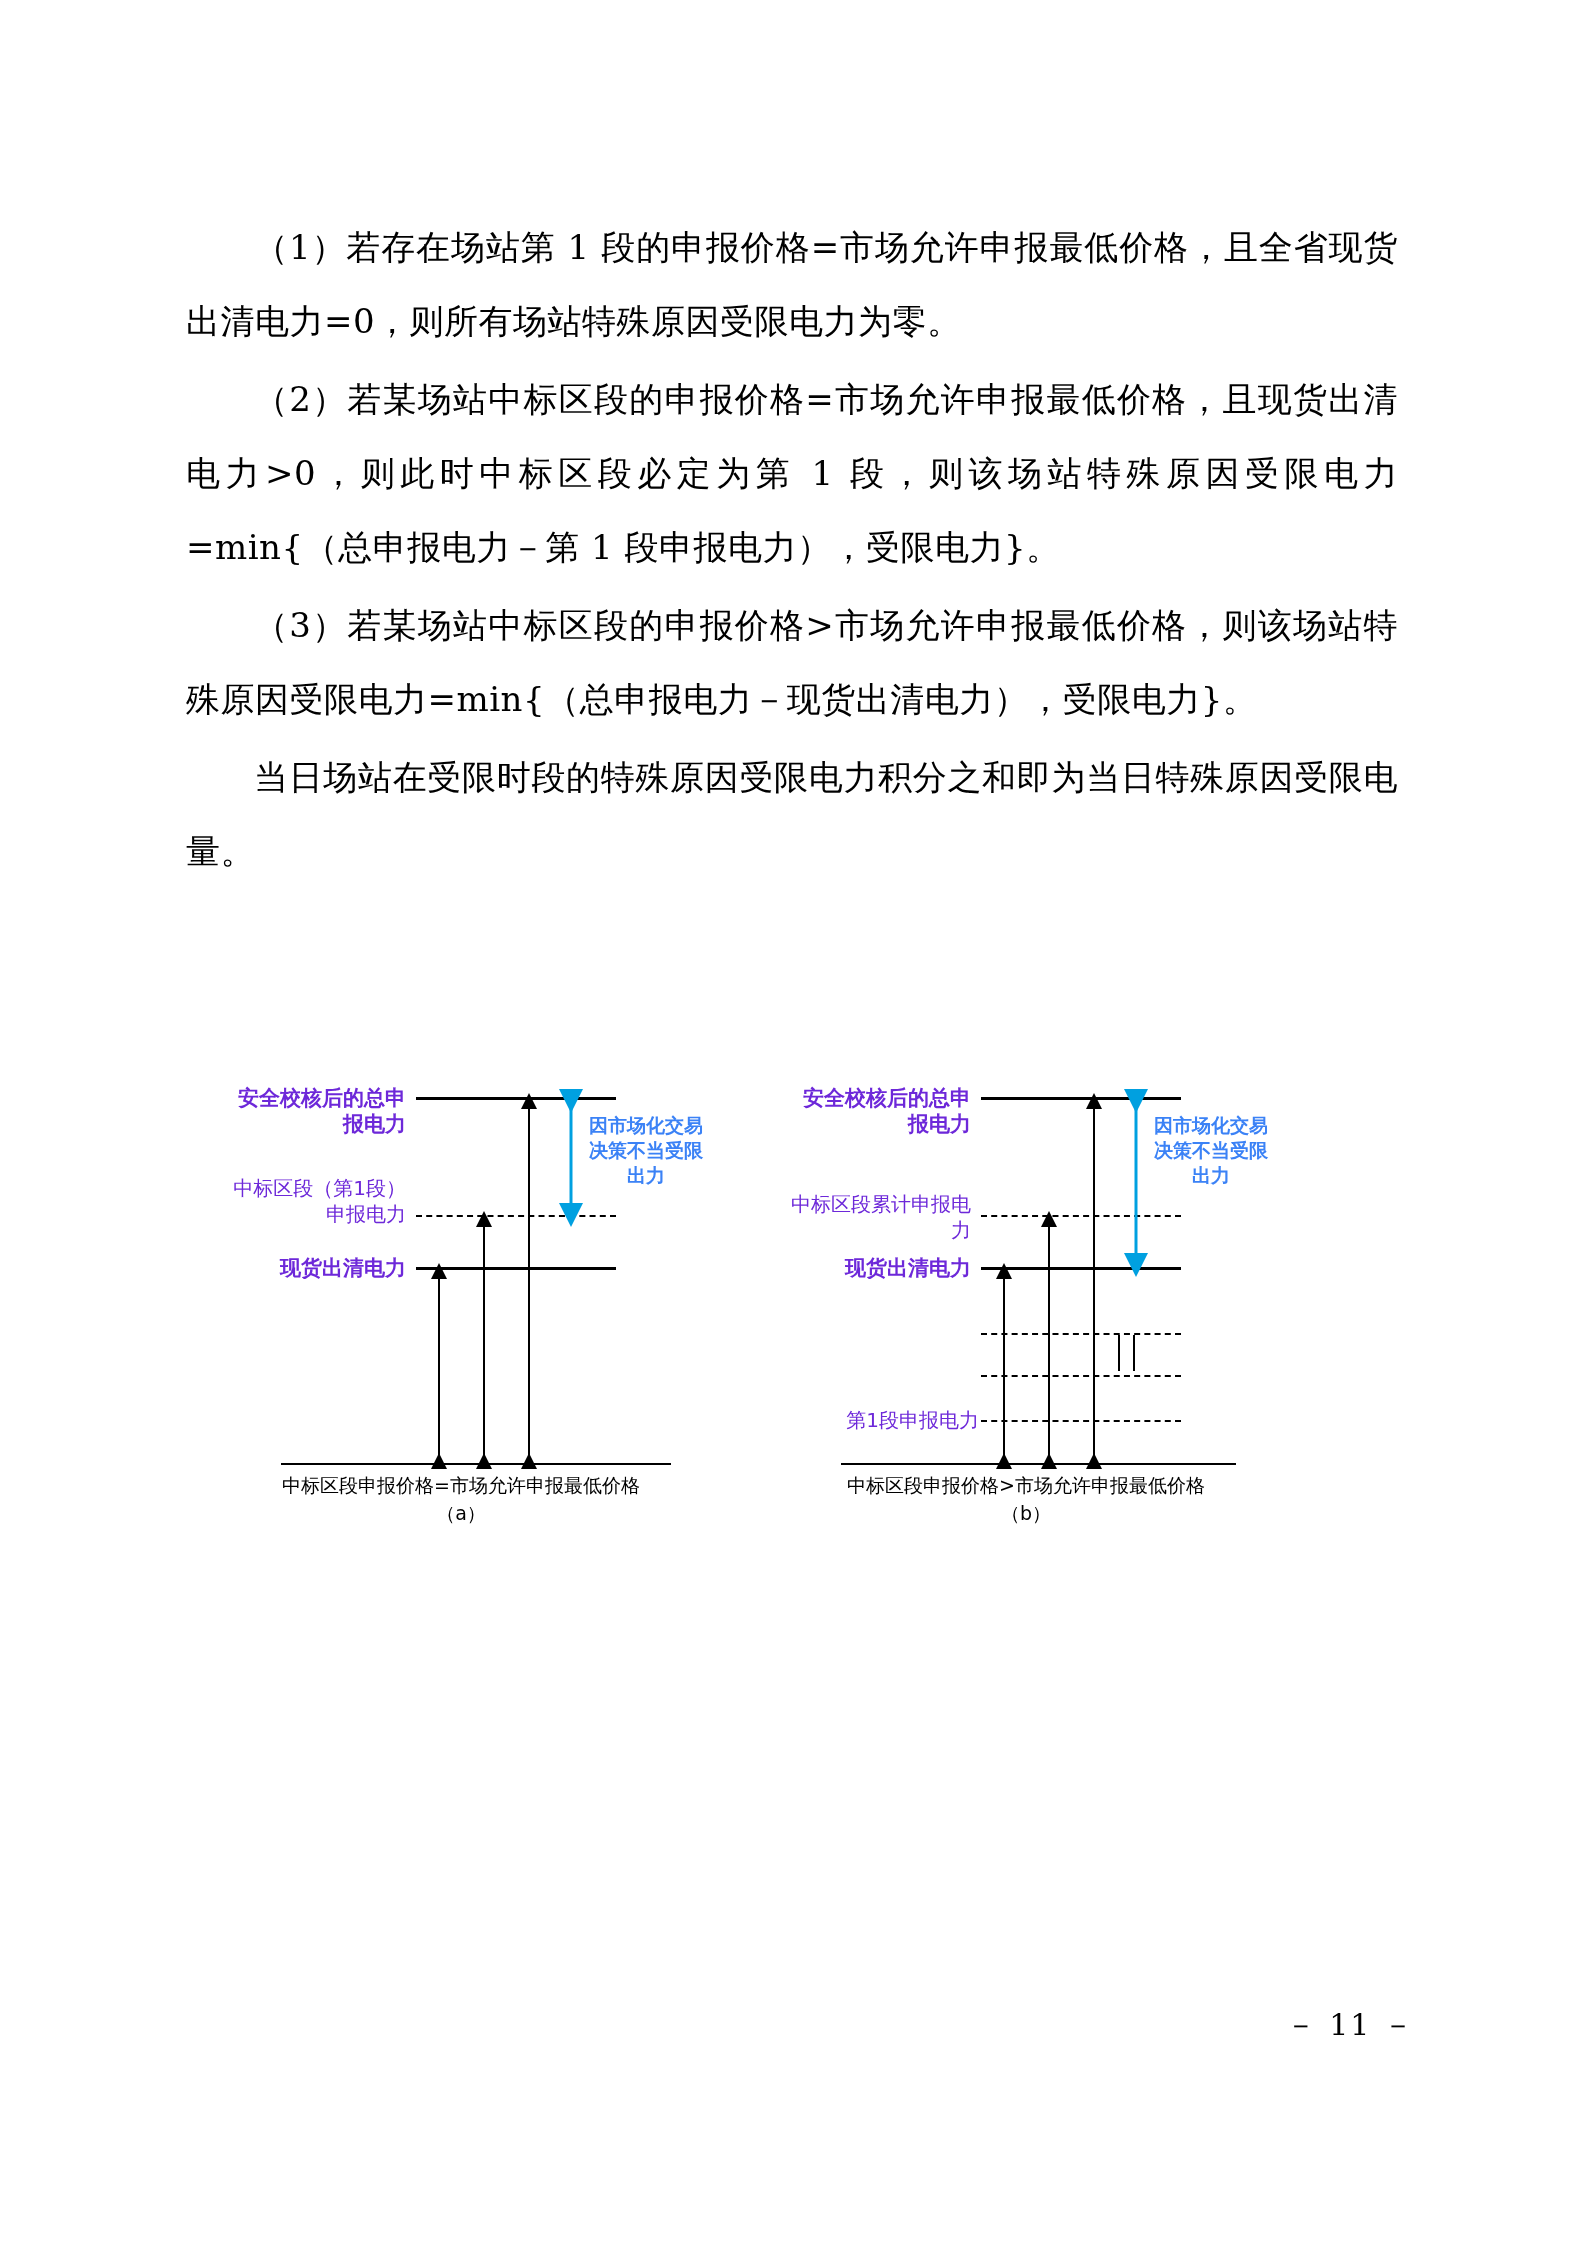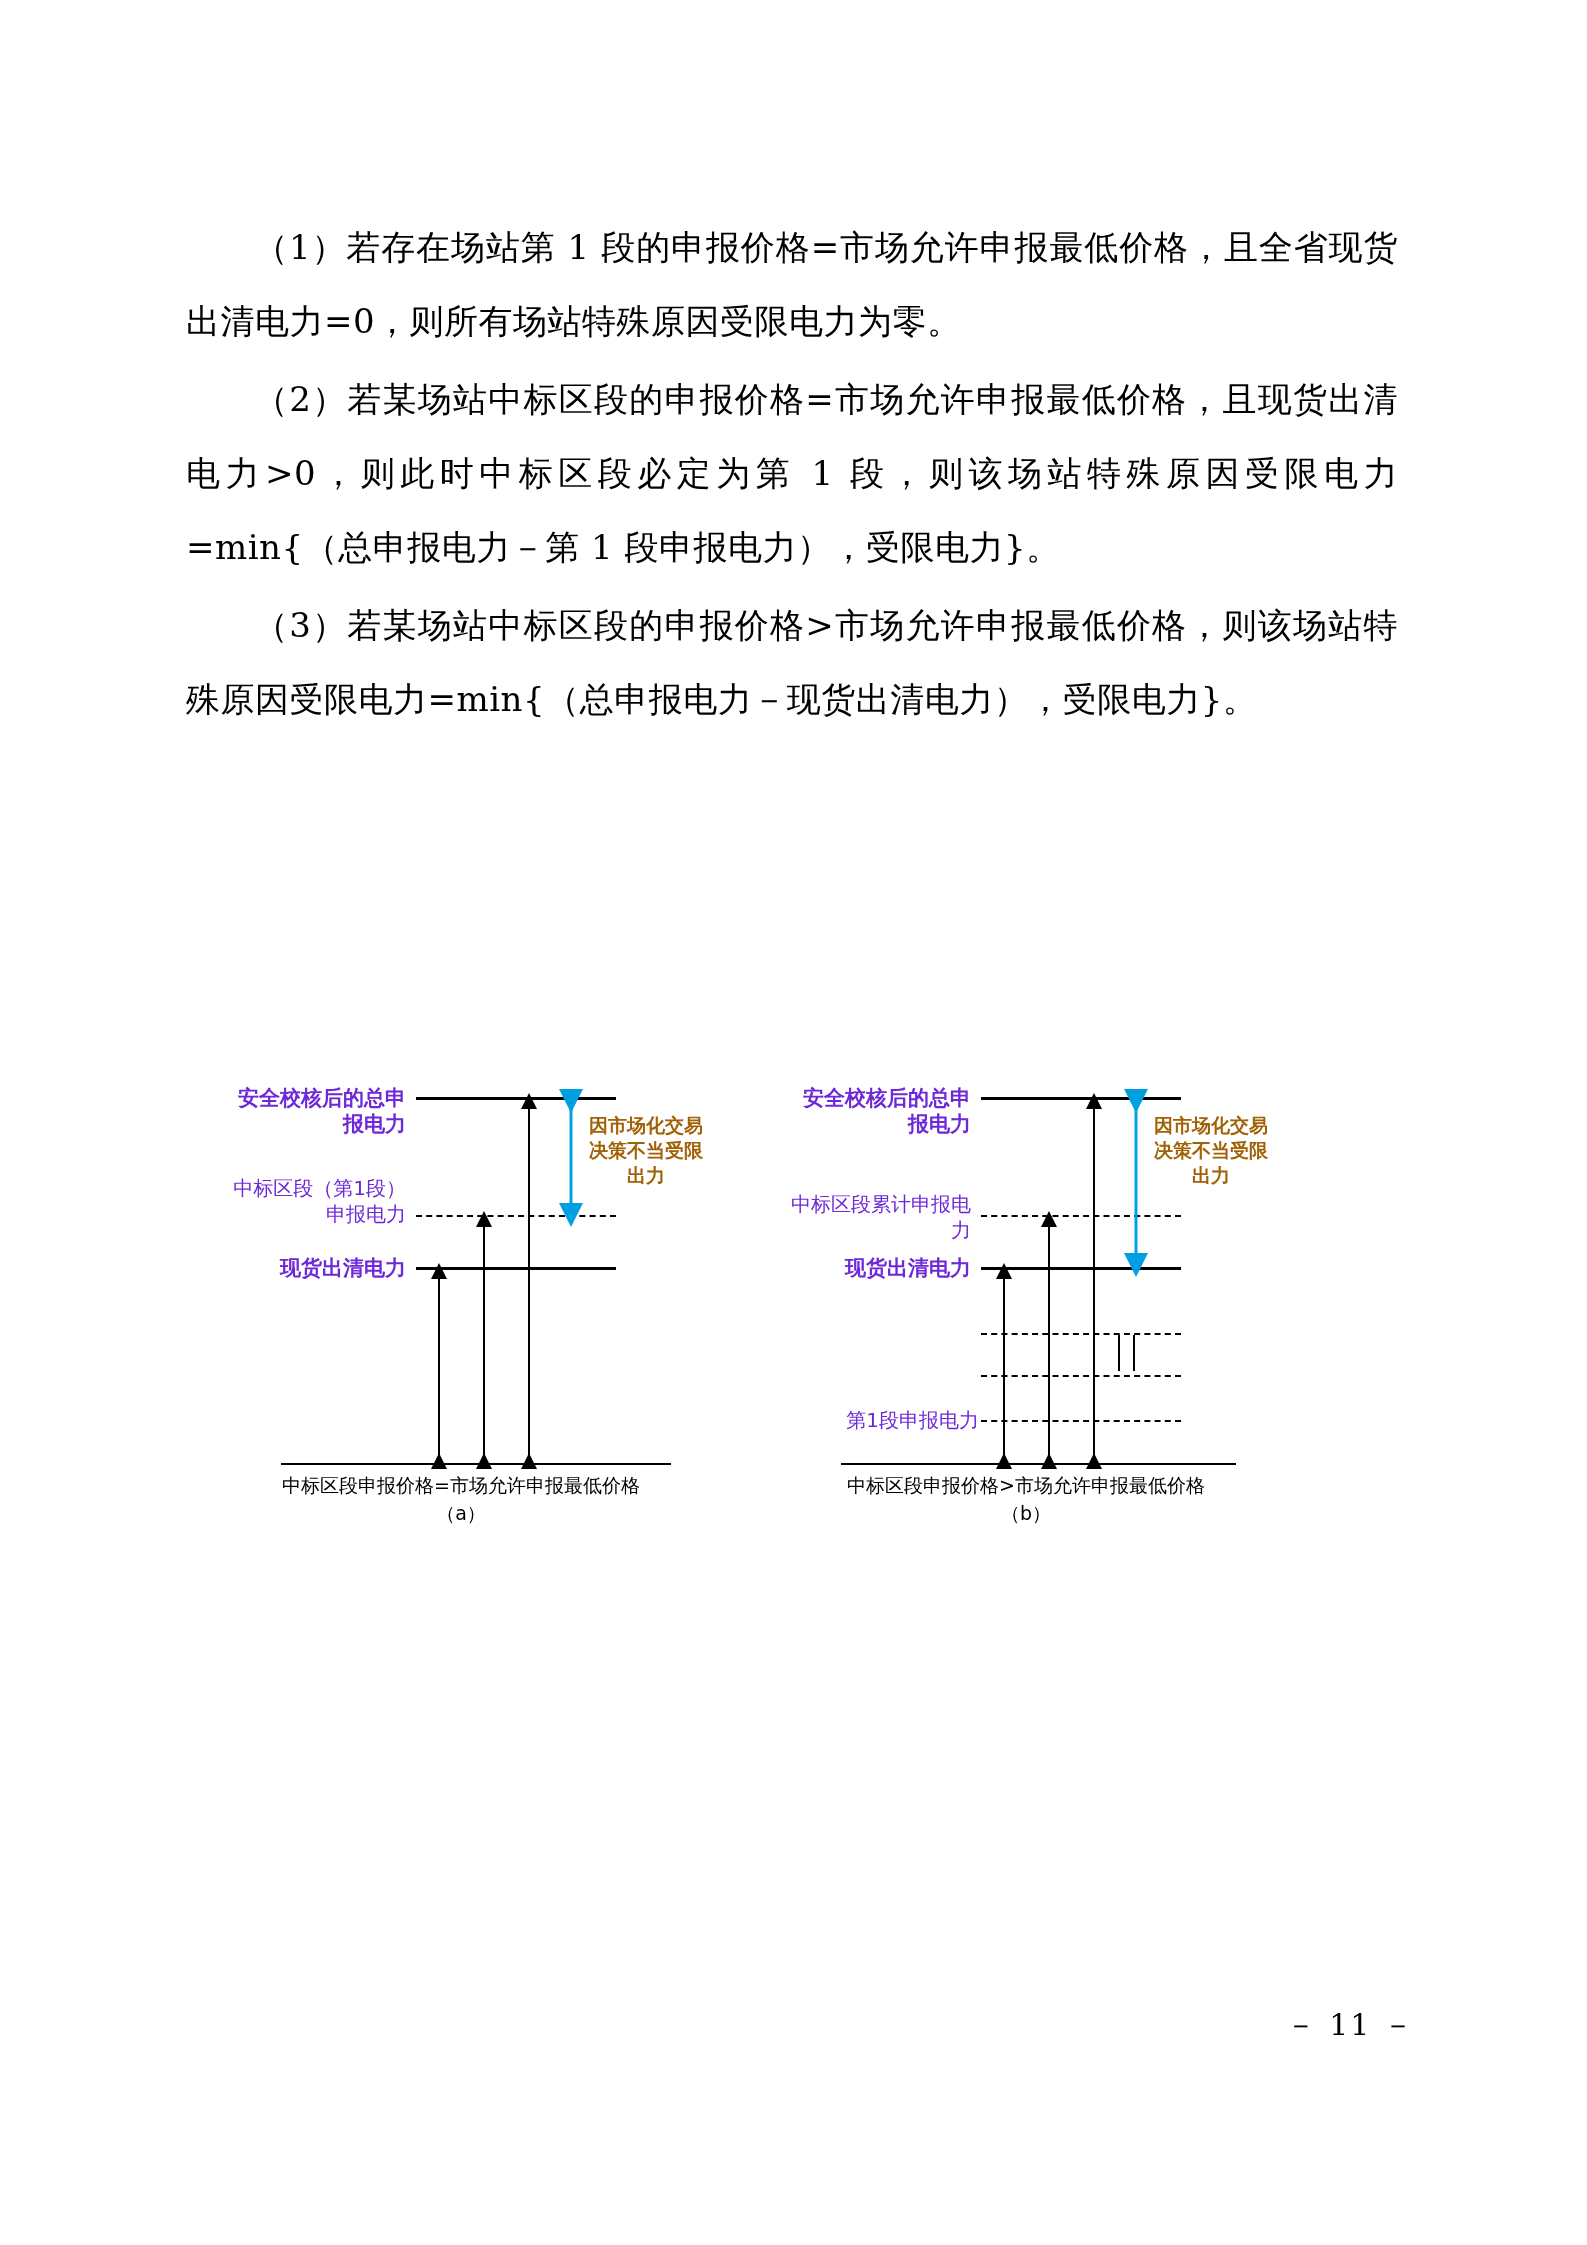--- a/index.html
+++ b/index.html
@@ -70,21 +70,21 @@
     position: absolute;
     font-family: "DejaVu Sans", sans-serif;
     font-size: 20px;
     line-height: 26px;
     color: #6d28d9;
     text-align: right;
   }
   .lbl.bold { font-weight: bold; font-size: 21px; }
   .cyan-text {
     position: absolute;
-    color: #a16207;
+    color: #3b82f6;
     font-family: "DejaVu Sans", sans-serif;
     font-size: 19px;
     font-weight: bold;
     line-height: 25px;
     text-align: center;
     width: 120px;
   }
   .caption-line {
     position: absolute;
     font-family: "DejaVu Sans", sans-serif;
@@ -122,20 +122,21 @@
 </style>
 </head>
 <body>
 
 <div class="page">
 
   <div class="content">
     <p class="para p-indent">（1）若存在场站第 1 段的申报价格=市场允许申报最低价格，且全省现货出清电力=0，则所有场站特殊原因受限电力为零。</p>
     <p class="para p-indent">（2）若某场站中标区段的申报价格=市场允许申报最低价格，且现货出清电力&gt;0，则此时中标区段必定为第 1 段，则该场站特殊原因受限电力=min{（总申报电力－第 1 段申报电力），受限电力}。</p>
     <p class="para p-indent">（3）若某场站中标区段的申报价格&gt;市场允许申报最低价格，则该场站特殊原因受限电力=min{（总申报电力－现货出清电力），受限电力}。</p>
+    <p class="para p-indent">当日场站在受限时段的特殊原因受限电力积分之和即为当日特殊原因受限电量。</p>
   </div>
 
   <div class="figure">
 
     <div class="panel panel-a">
 
       <div class="hline" style="left:190px; top:22px; width:200px;"></div>
 
       <div class="dline" style="left:190px; top:140px; width:200px;"></div>
 

